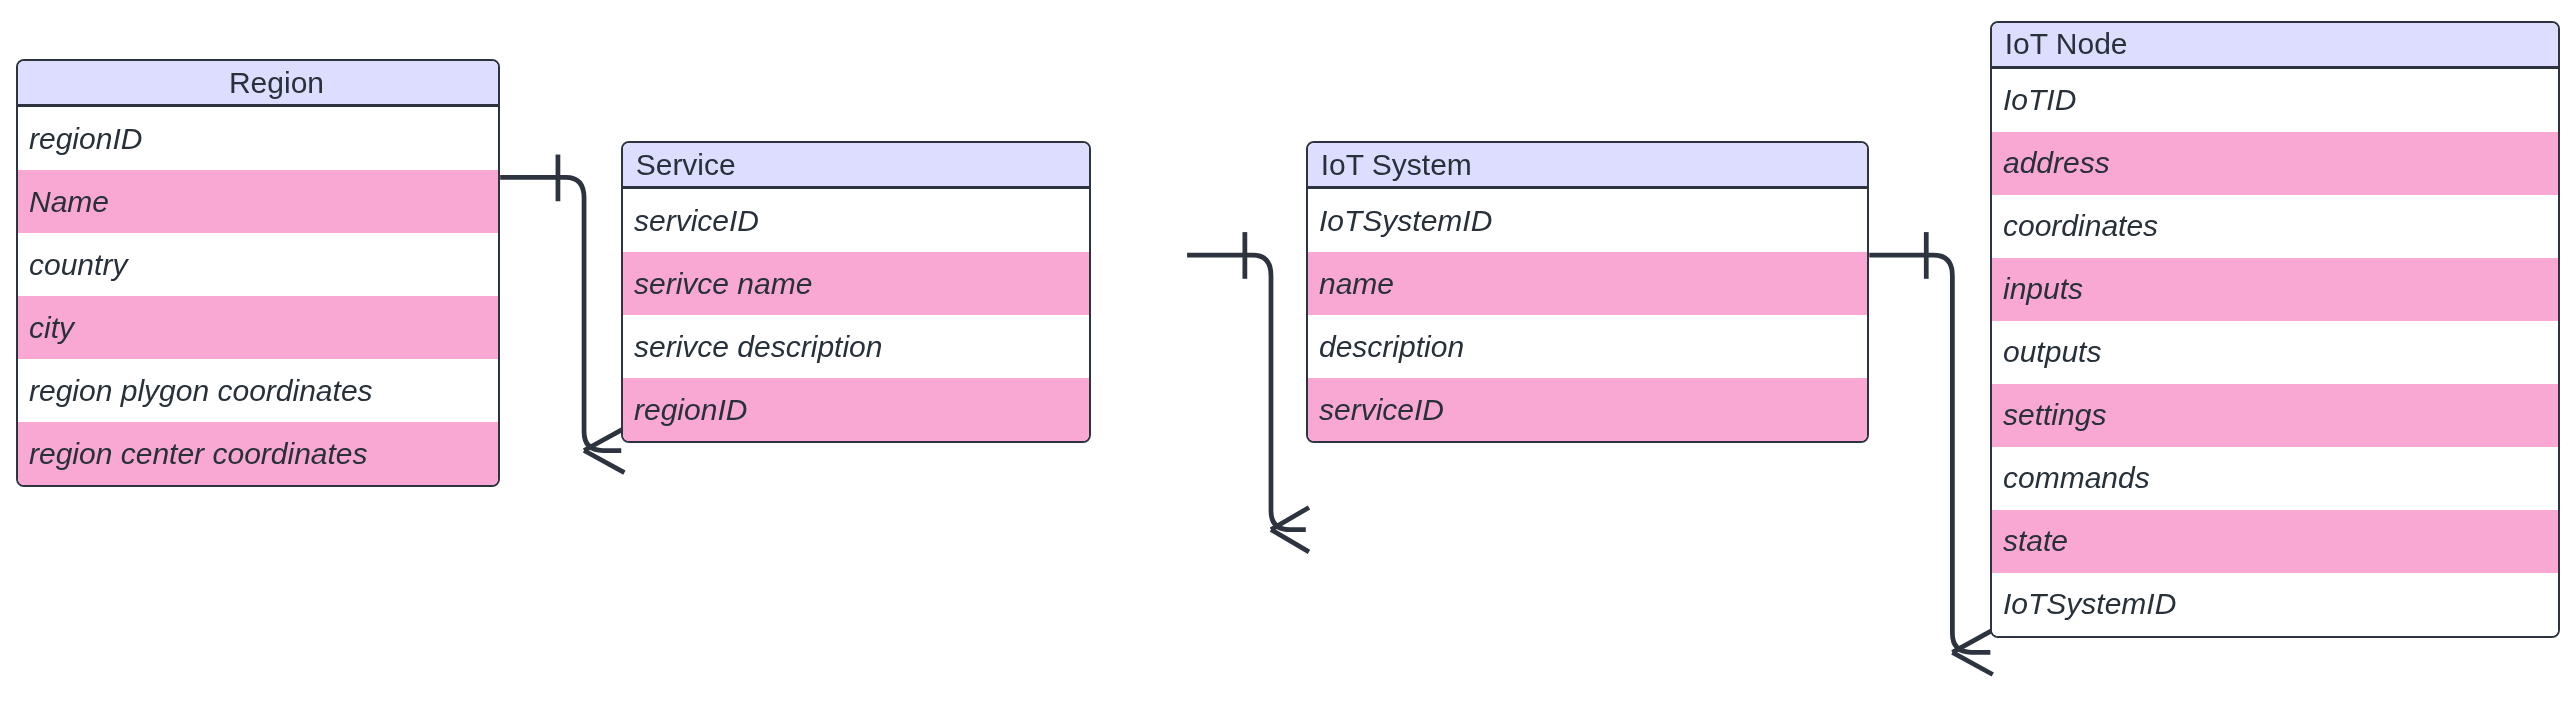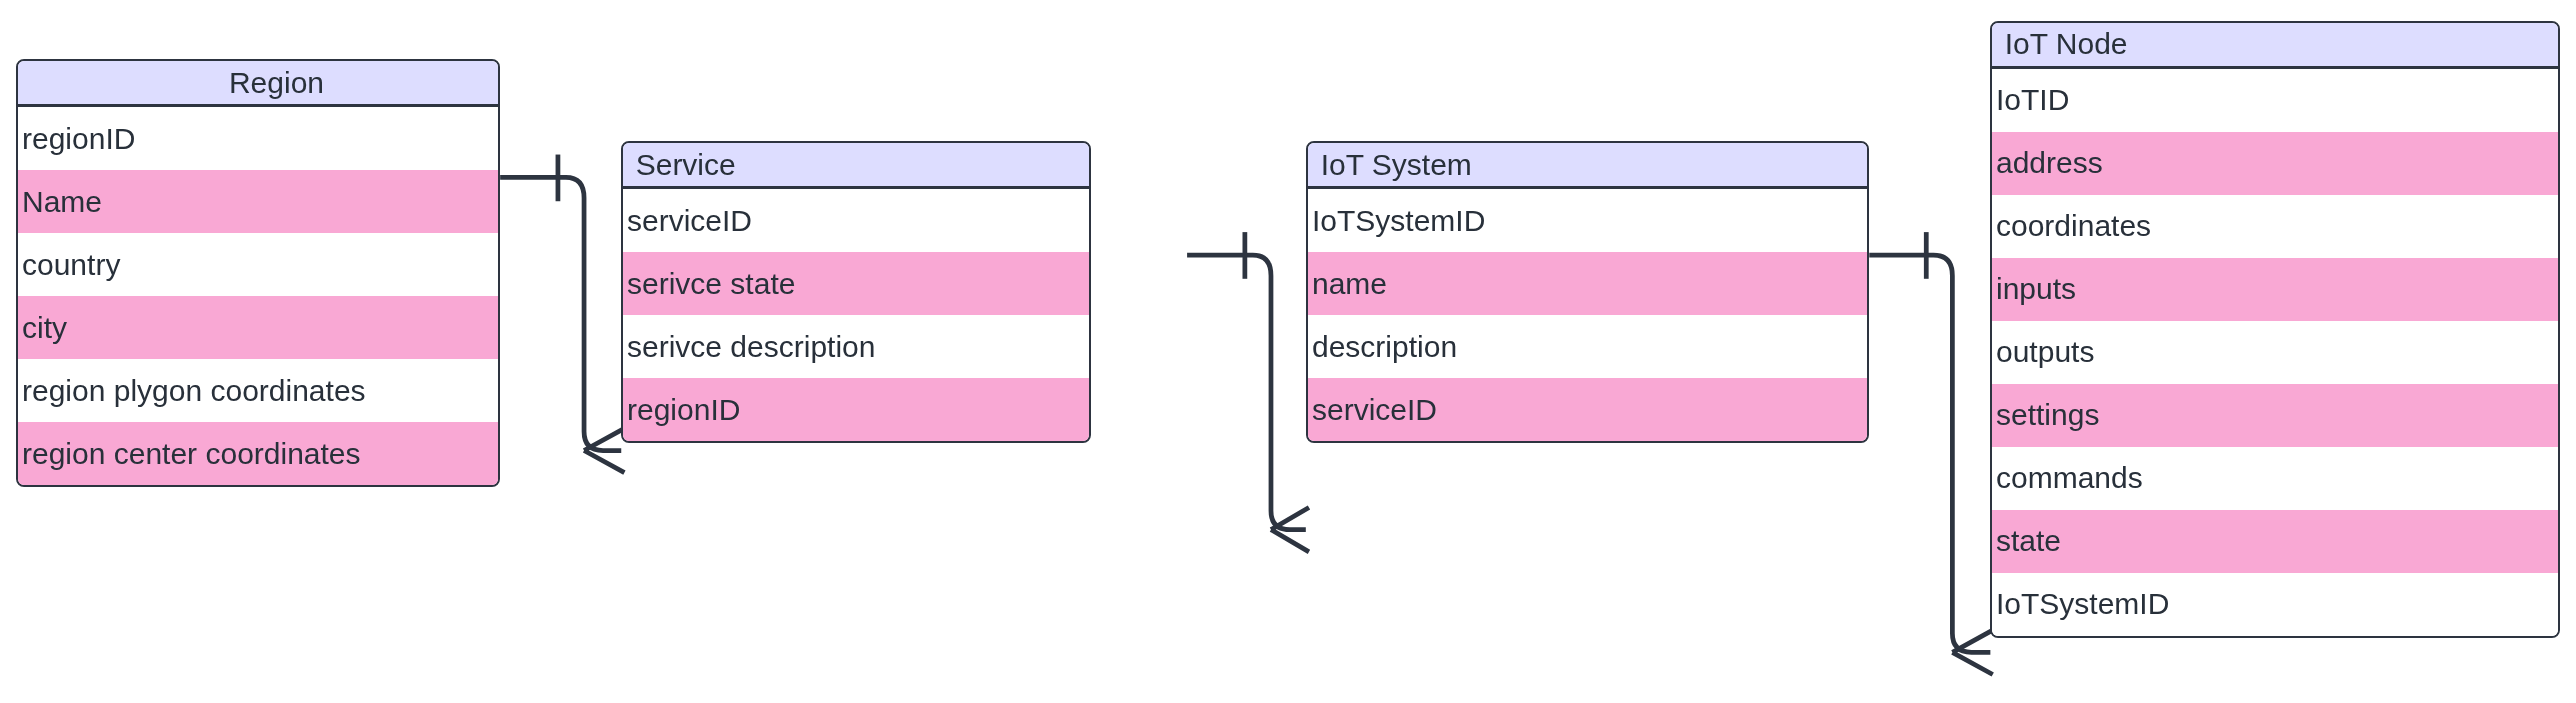--- a/index.html
+++ b/index.html
@@ -55,26 +55,27 @@
     padding-left: 12.7px;
   }
   .attr-list {
     display: block;
   }
   .attr-row {
     box-sizing: border-box;
     height: 63px;
     display: flex;
     align-items: center;
-    padding-left: 4px;
+    padding-left: 11px;
     font-size: 30px;
     line-height: 1;
     color: #28303a;
     background: #ffffff;
     white-space: nowrap;
+    font-style: italic;
   }
   .attr-row.alt {
     background: #f9a8d4;
   }
 
   
   #entity-region   { left: 16px;   top: 59px;  width: 484px; }
   #entity-service  { left: 621px;  top: 141px; width: 470px; }
   #entity-iotsystem{ left: 1306px; top: 141px; width: 563px; }
   #entity-iotnode  { left: 1990px; top: 20.6px;  width: 570px; }
@@ -116,21 +117,21 @@
       <div class="attr-row alt">city</div>
       <div class="attr-row">region plygon coordinates</div>
       <div class="attr-row alt">region center coordinates</div>
     </div>
   </div>
 
   <div class="entity" id="entity-service">
     <div class="entity-header left">Service</div>
     <div class="attr-list">
       <div class="attr-row">serviceID</div>
-      <div class="attr-row alt">serivce state</div>
+      <div class="attr-row alt">serivce name</div>
       <div class="attr-row">serivce description</div>
       <div class="attr-row alt">regionID</div>
     </div>
   </div>
 
   <div class="entity" id="entity-iotsystem">
     <div class="entity-header left">IoT System</div>
     <div class="attr-list">
       <div class="attr-row">IoTSystemID</div>
       <div class="attr-row alt">name</div>

